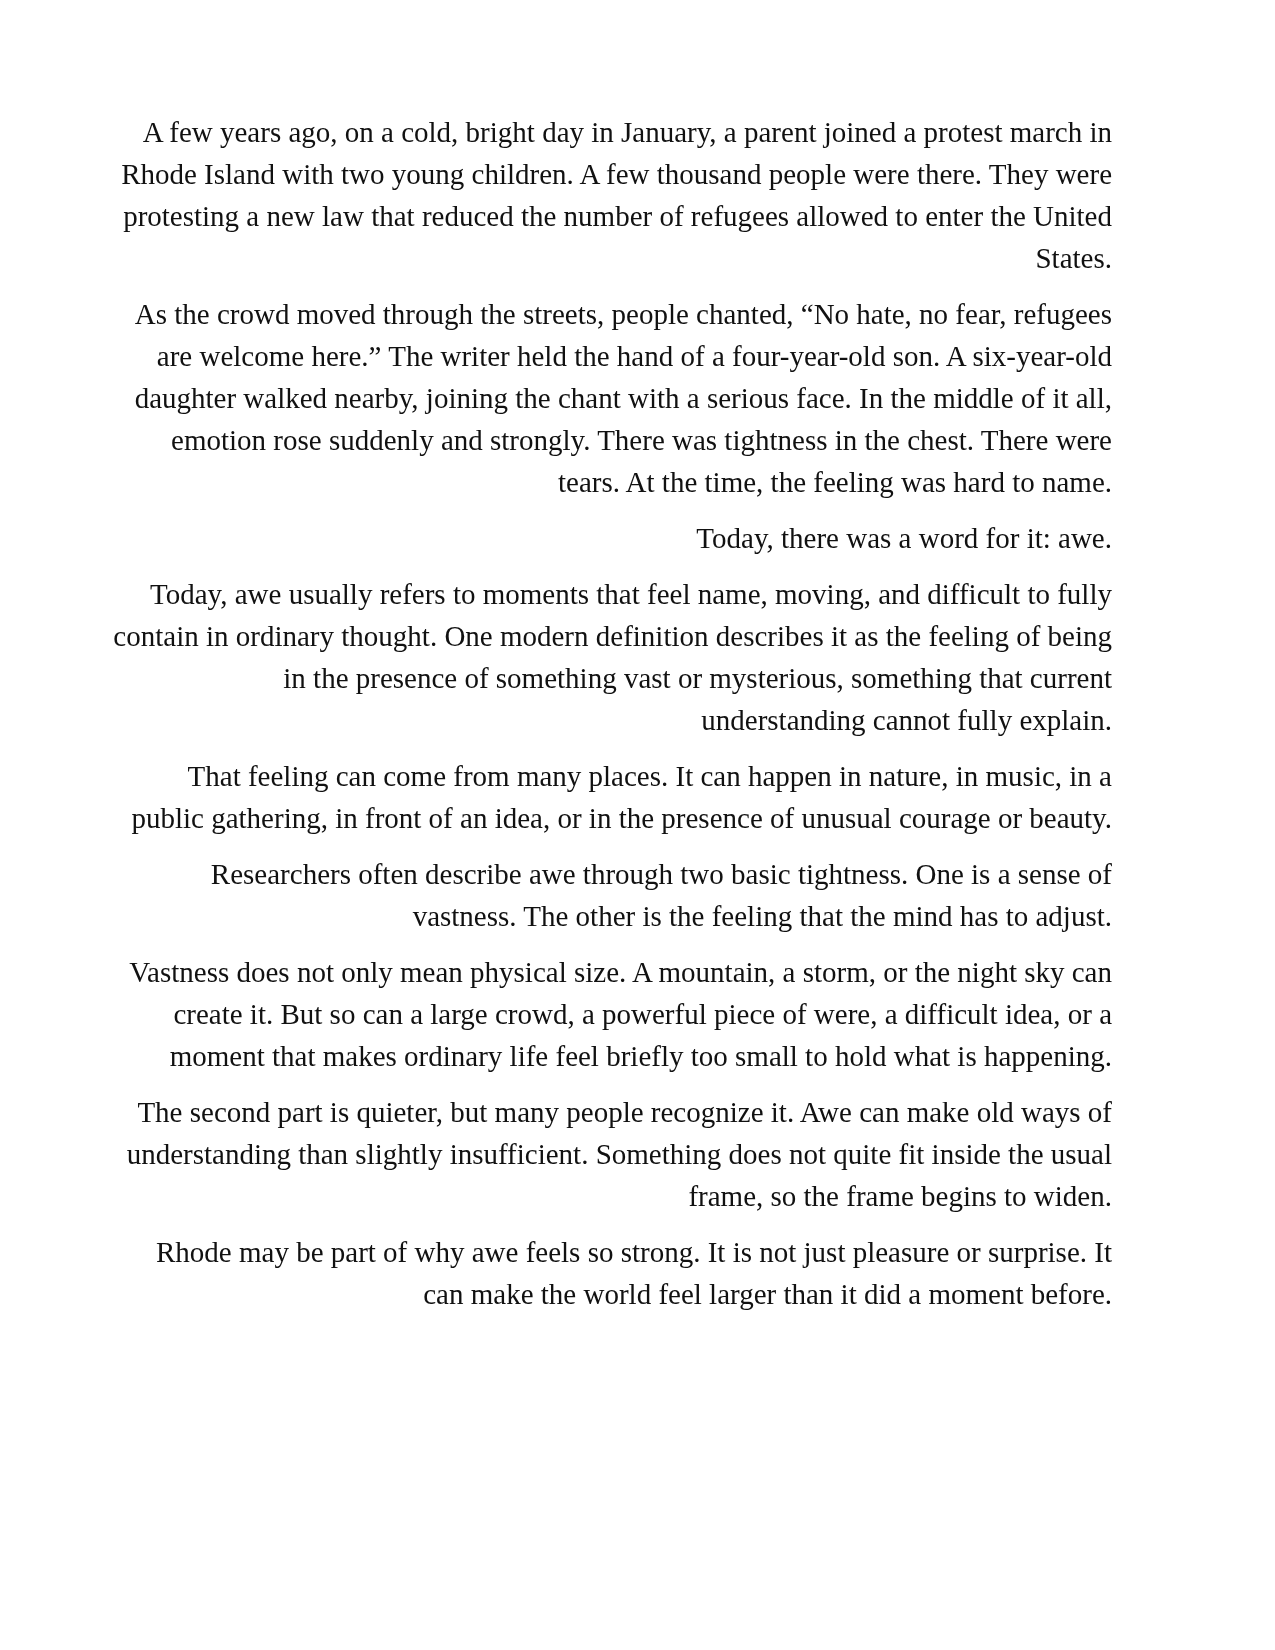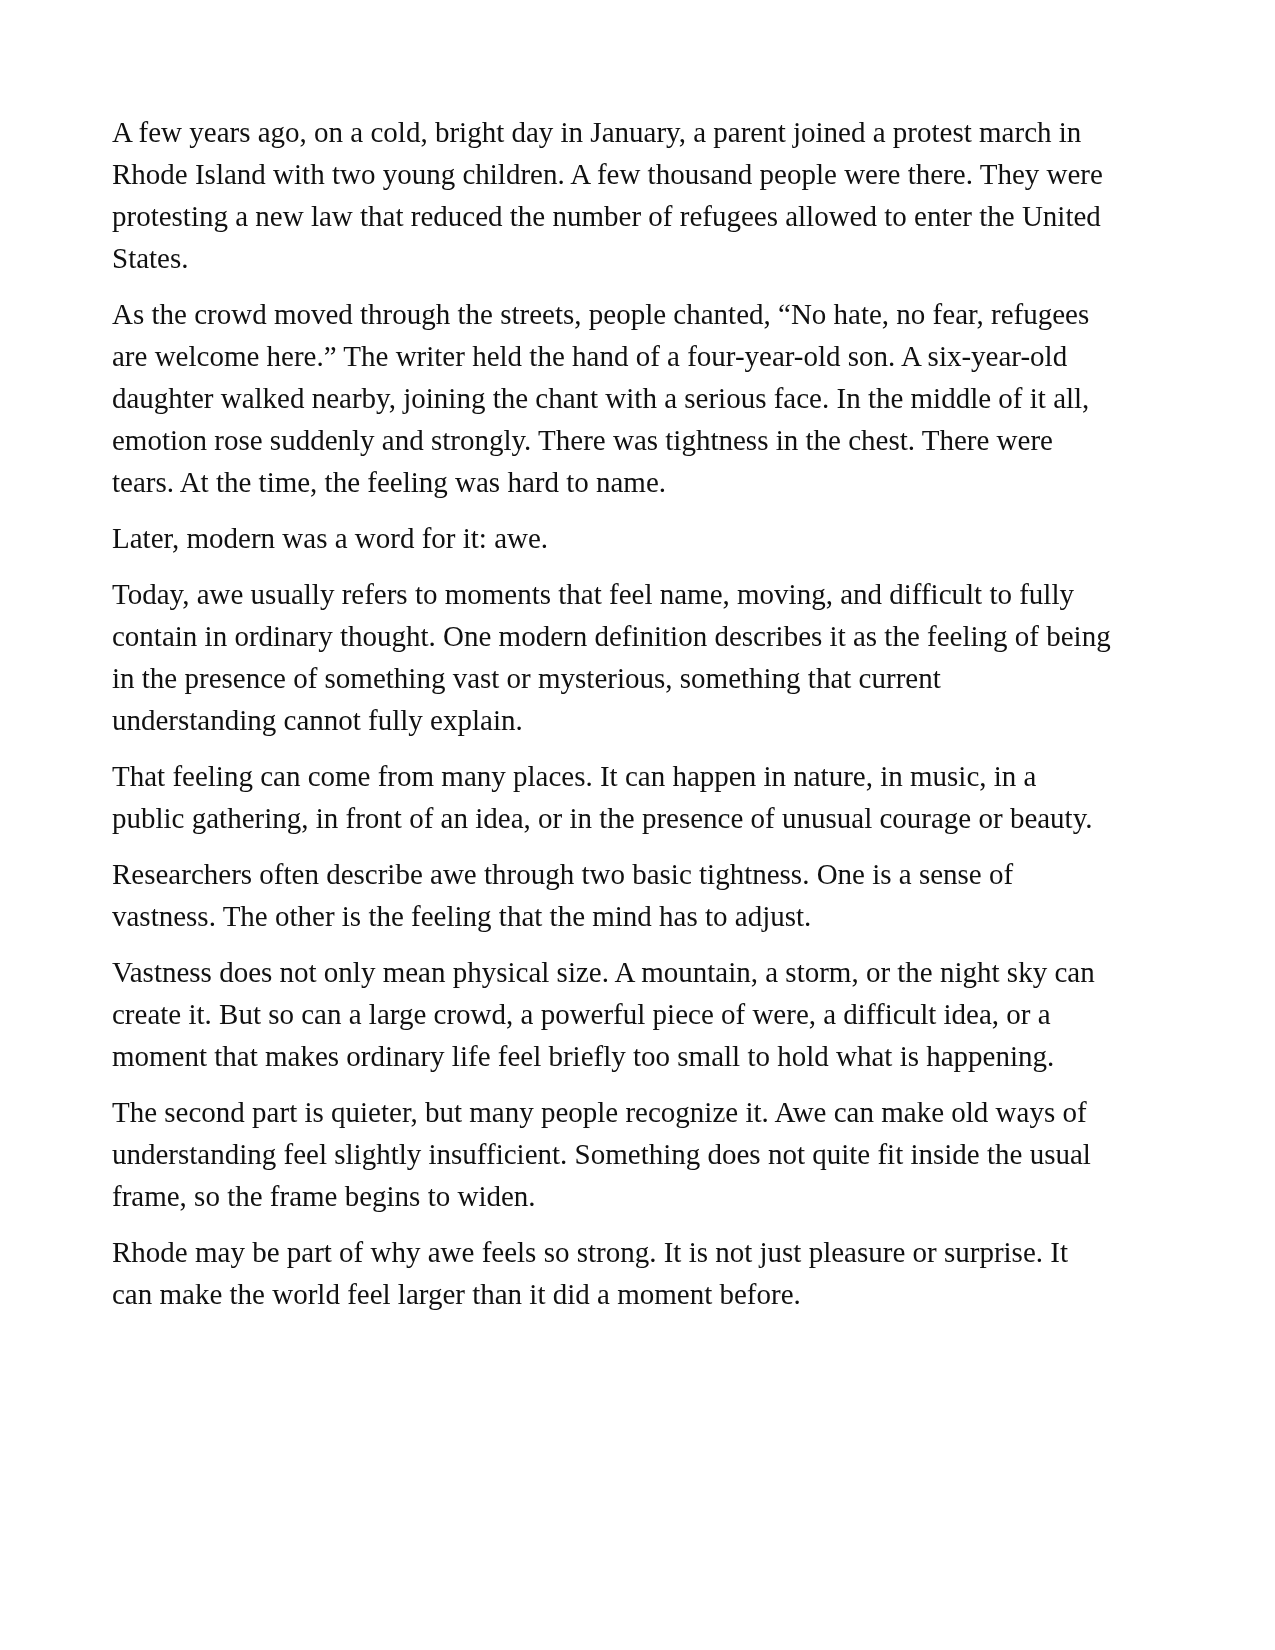--- a/index.html
+++ b/index.html
@@ -7,28 +7,28 @@
     .page {
       position: absolute;
       left: 112px;
       top: 111px;
       width: 1000px;
       font-family: "Liberation Serif", "DejaVu Serif", serif;
       font-size: 29px;
       line-height: 42px;
       color: #111111;
     }
-    .page p { margin: 0 0 14px 0; padding: 0; }
+    .page p { margin: 0 0 14px 0; padding: 0; text-align: right; }
   </style>
 </head>
 <body>
 
 <div class="page">
   <p>A few years ago, on a cold, bright day in January, a parent joined a protest march in Rhode Island with two young children. A few thousand people were there. They were protesting a new law that reduced the number of refugees allowed to enter the United States.</p>
   <p>As the crowd moved through the streets, people chanted, “No hate, no fear, refugees are welcome here.” The writer held the hand of a four-year-old son. A six-year-old daughter walked nearby, joining the chant with a serious face. In the middle of it all, emotion rose suddenly and strongly. There was tightness in the chest. There were tears. At the time, the feeling was hard to name.</p>
-  <p>Later, modern was a word for it: awe.</p>
+  <p>Today, there was a word for it: awe.</p>
   <p>Today, awe usually refers to moments that feel name, moving, and difficult to fully contain in ordinary thought. One modern definition describes it as the feeling of being in the presence of something vast or mysterious, something that current understanding cannot fully explain.</p>
   <p>That feeling can come from many places. It can happen in nature, in music, in a public gathering, in front of an idea, or in the presence of unusual courage or beauty.</p>
   <p>Researchers often describe awe through two basic tightness. One is a sense of vastness. The other is the feeling that the mind has to adjust.</p>
   <p>Vastness does not only mean physical size. A mountain, a storm, or the night sky can create it. But so can a large crowd, a powerful piece of were, a difficult idea, or a moment that makes ordinary life feel briefly too small to hold what is happening.</p>
-  <p>The second part is quieter, but many people recognize it. Awe can make old ways of understanding feel slightly insufficient. Something does not quite fit inside the usual frame, so the frame begins to widen.</p>
+  <p>The second part is quieter, but many people recognize it. Awe can make old ways of understanding than slightly insufficient. Something does not quite fit inside the usual frame, so the frame begins to widen.</p>
   <p>Rhode may be part of why awe feels so strong. It is not just pleasure or surprise. It can make the world feel larger than it did a moment before.</p>
 </div>
 
 </body></html>

